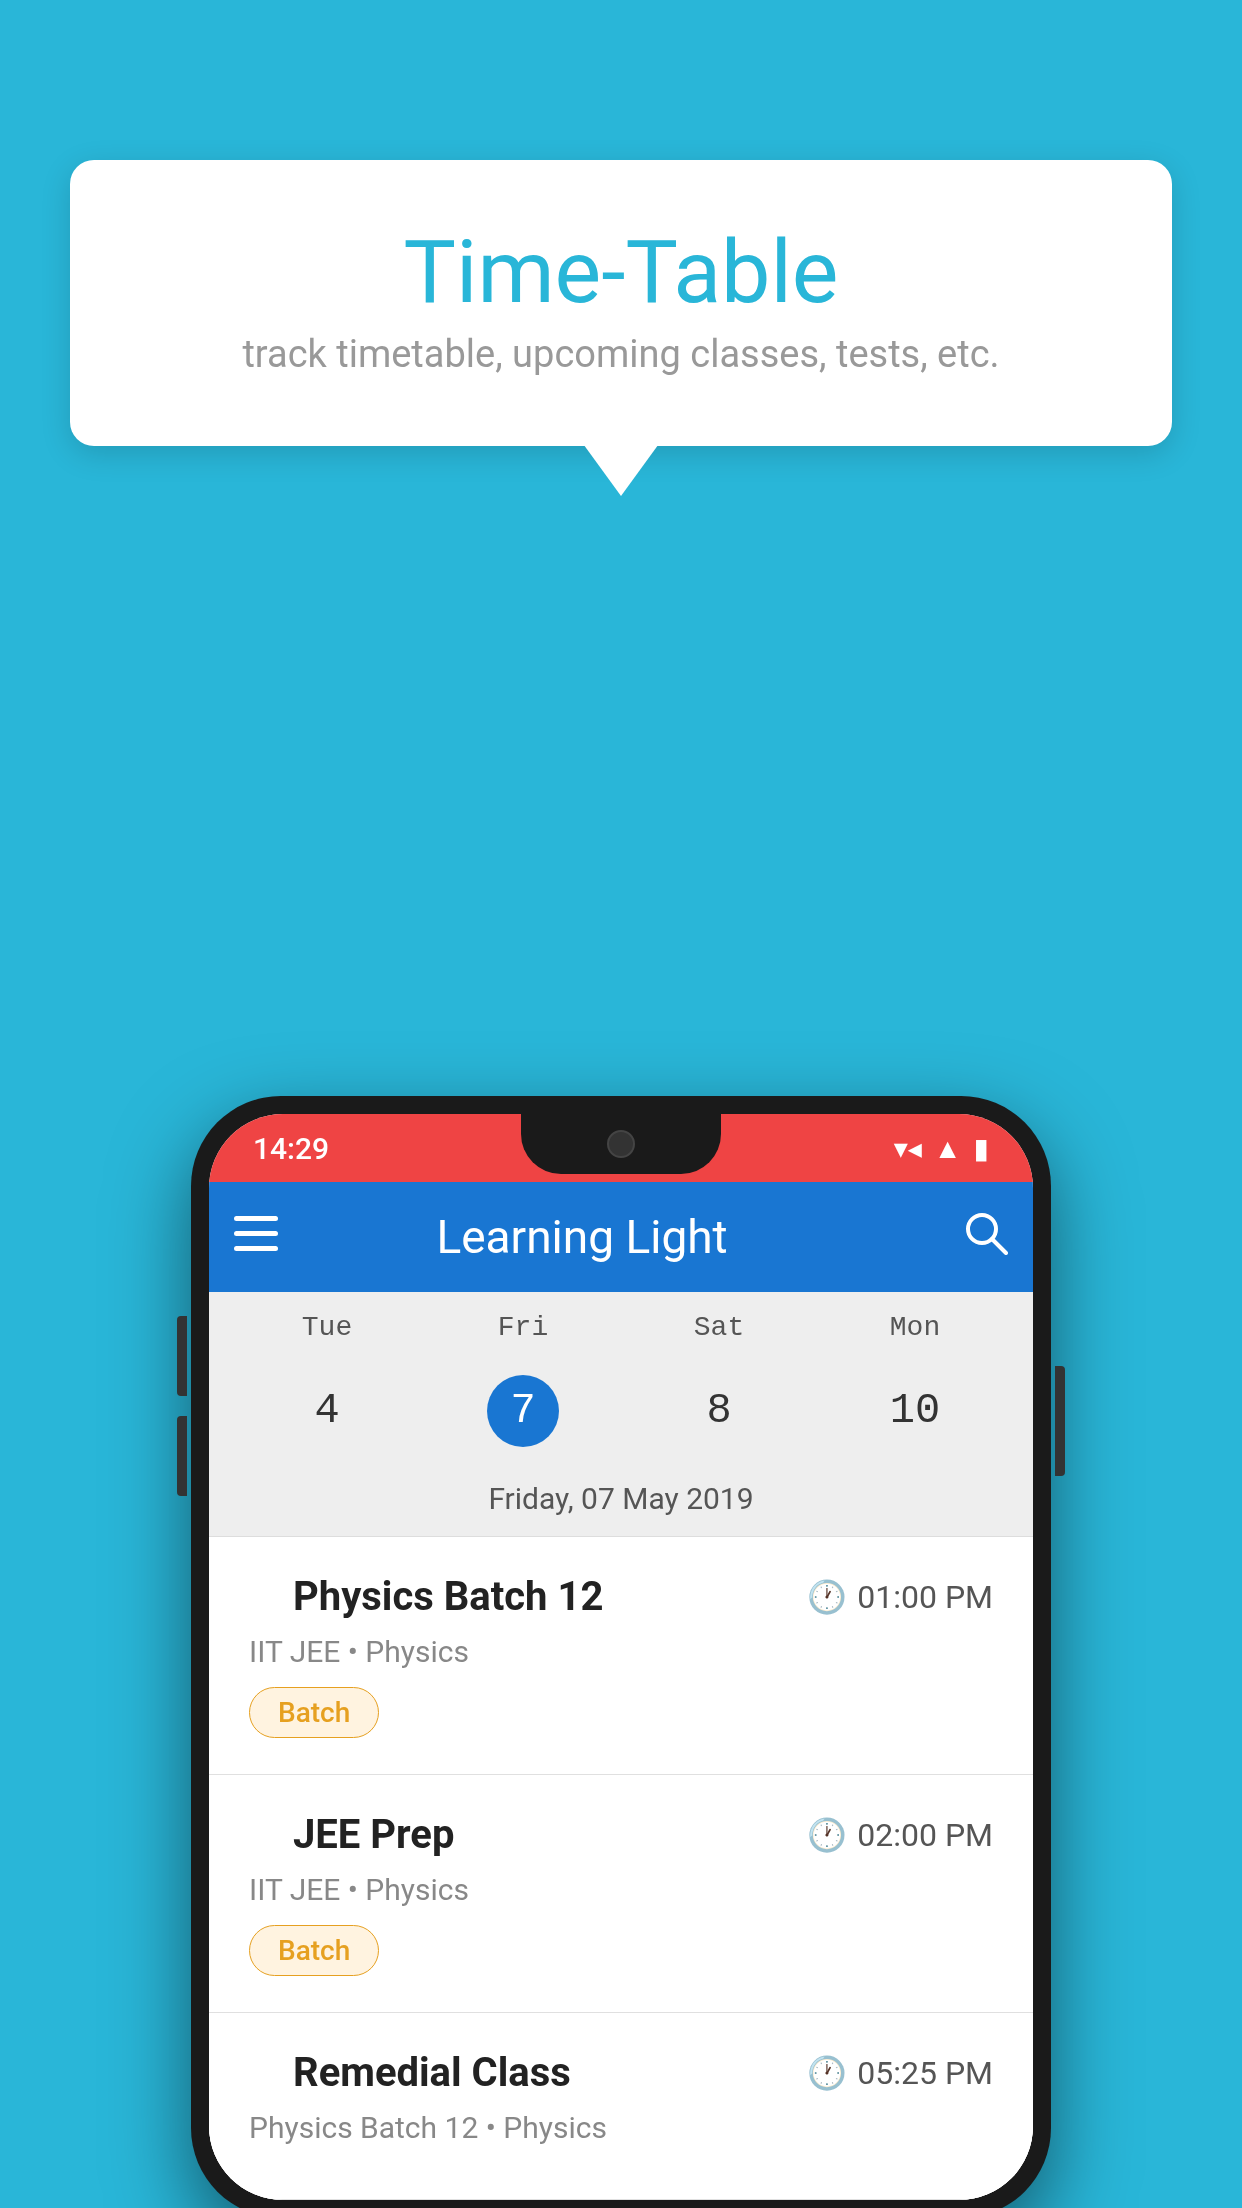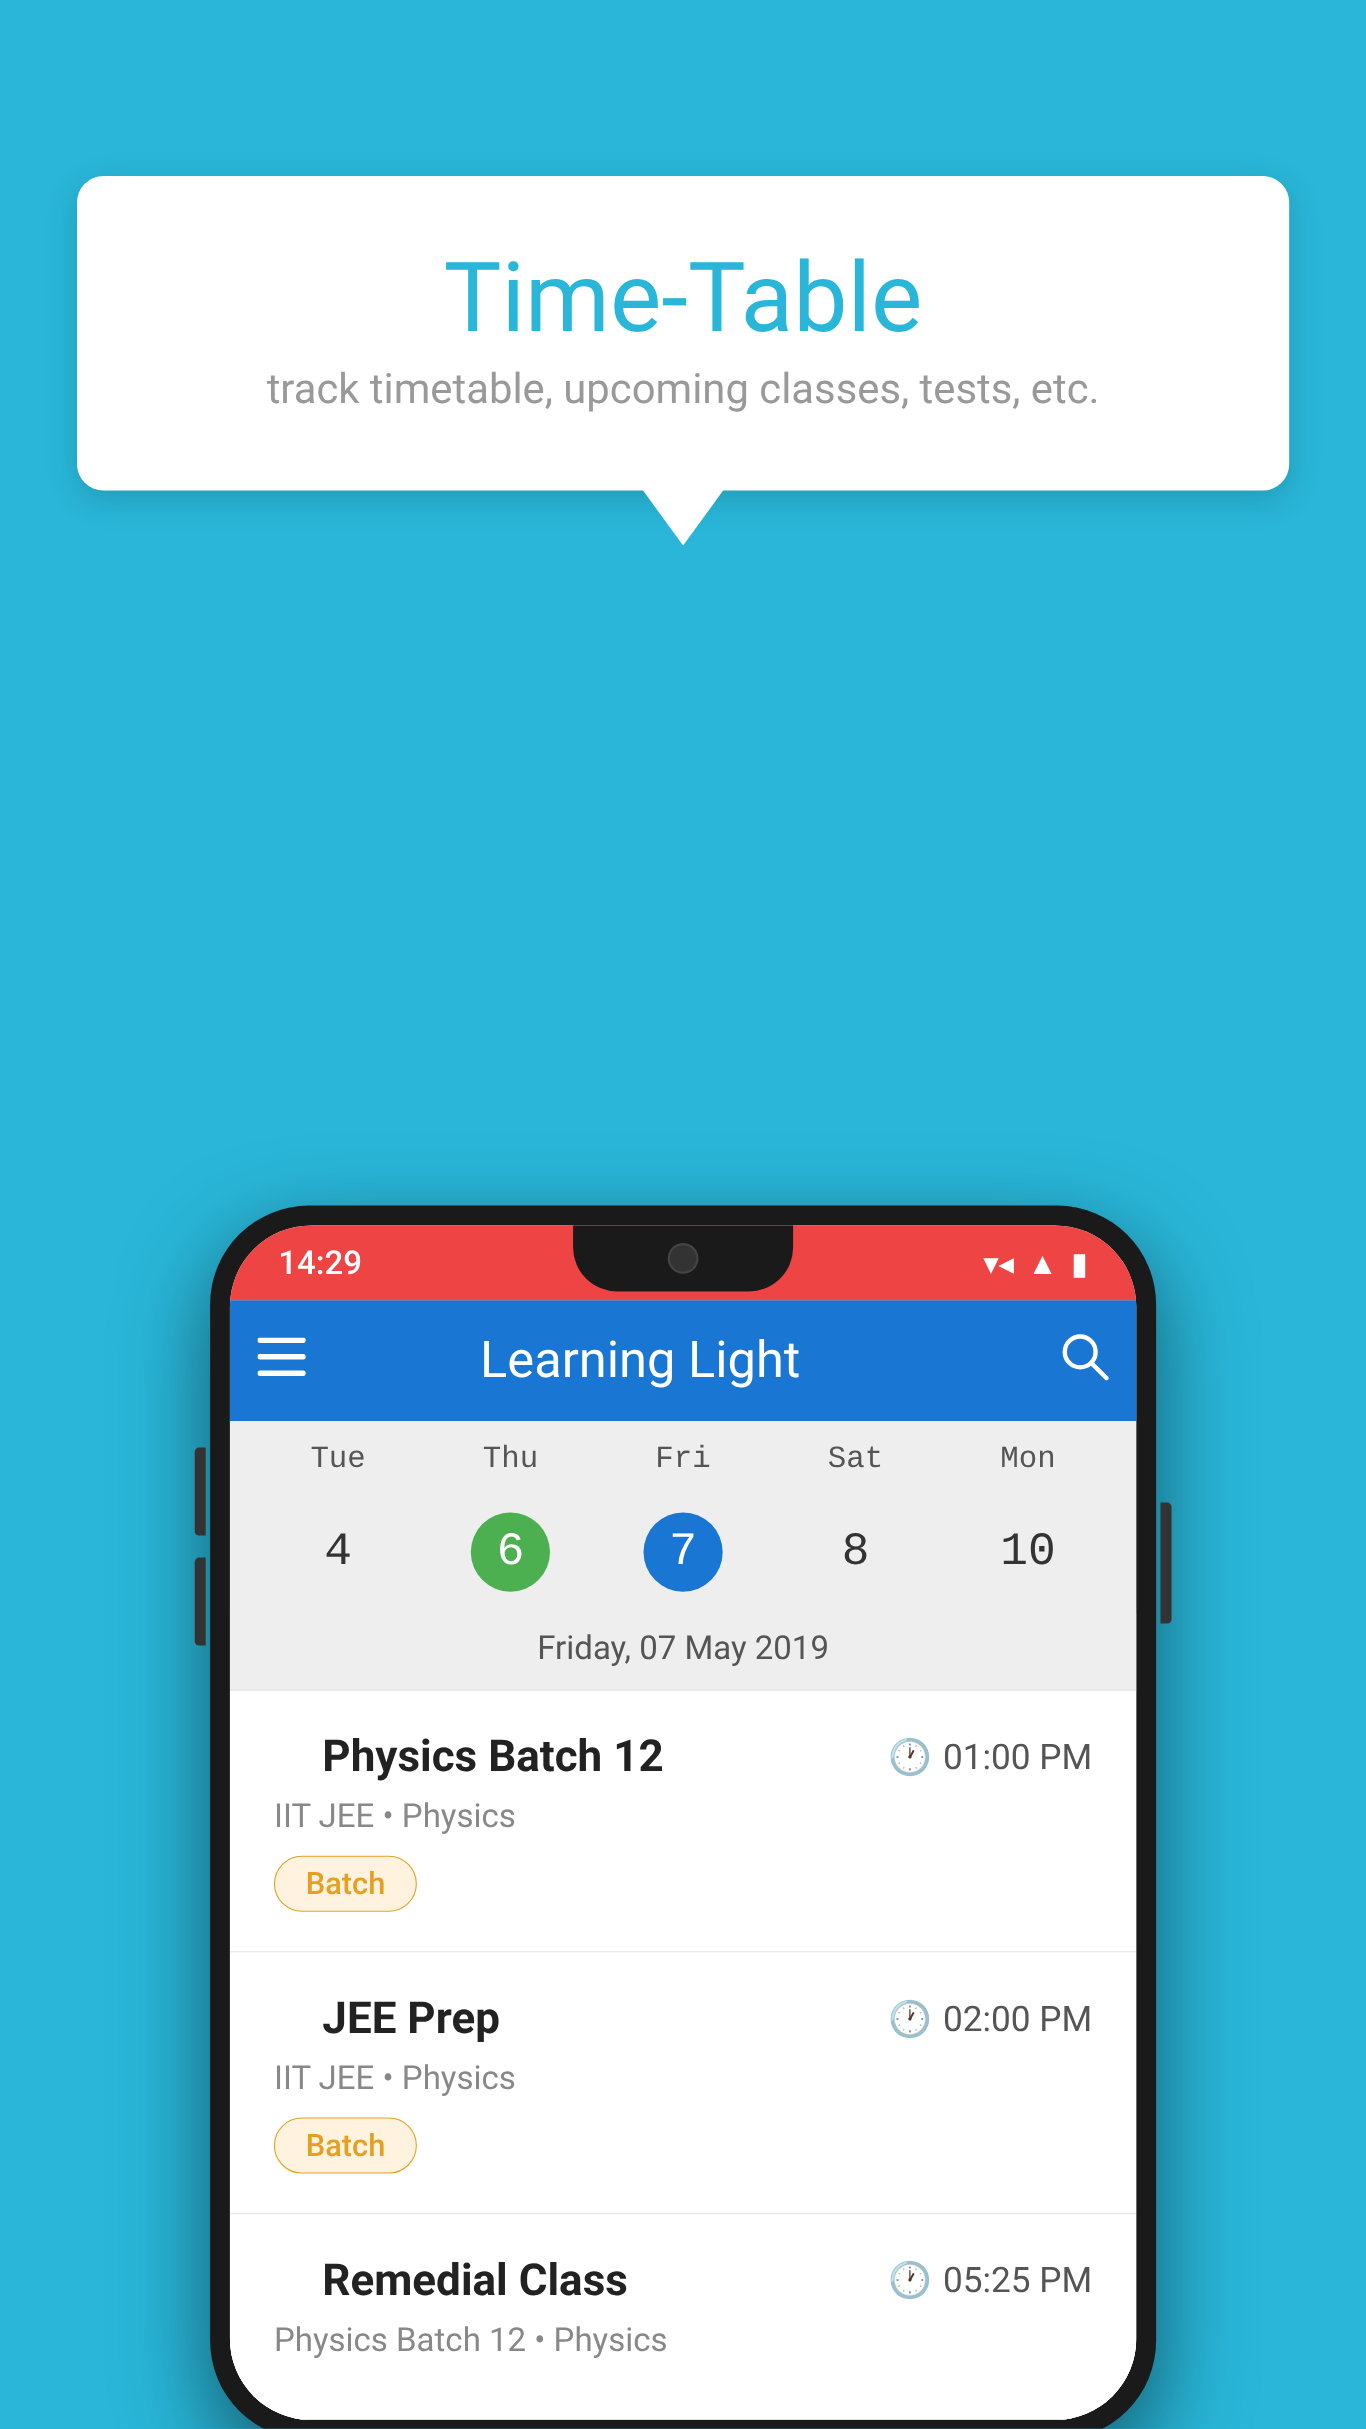--- a/index.html
+++ b/index.html
@@ -348,24 +348,20 @@
         </div>
       </div>
 
       <div class="calendar-strip">
         <div class="days-row" id="days-row">
             <div class="day-col">
               <div class="day-name">Tue</div>
               <div class="day-num">4</div>
             </div>
             <div class="day-col">
-              <div class="day-name">Thu</div>
-              <div class="day-num today">6</div>
-            </div>
-            <div class="day-col">
               <div class="day-name">Fri</div>
               <div class="day-num selected">7</div>
             </div>
             <div class="day-col">
               <div class="day-name">Sat</div>
               <div class="day-num">8</div>
             </div>
             <div class="day-col">
               <div class="day-name">Mon</div>
               <div class="day-num">10</div>

